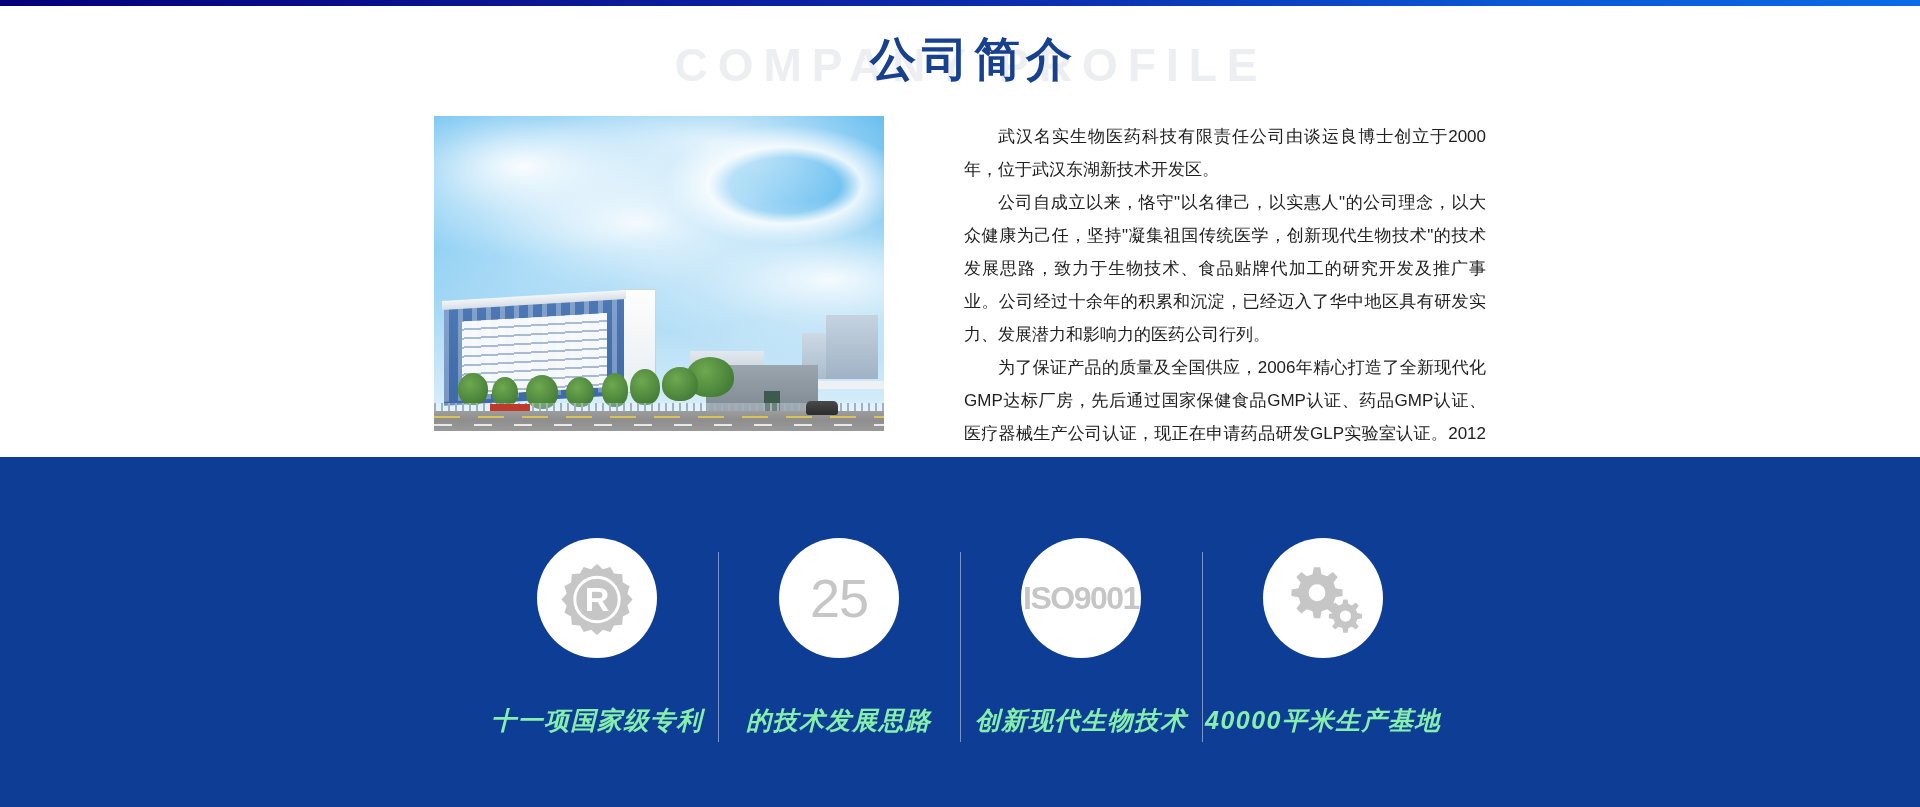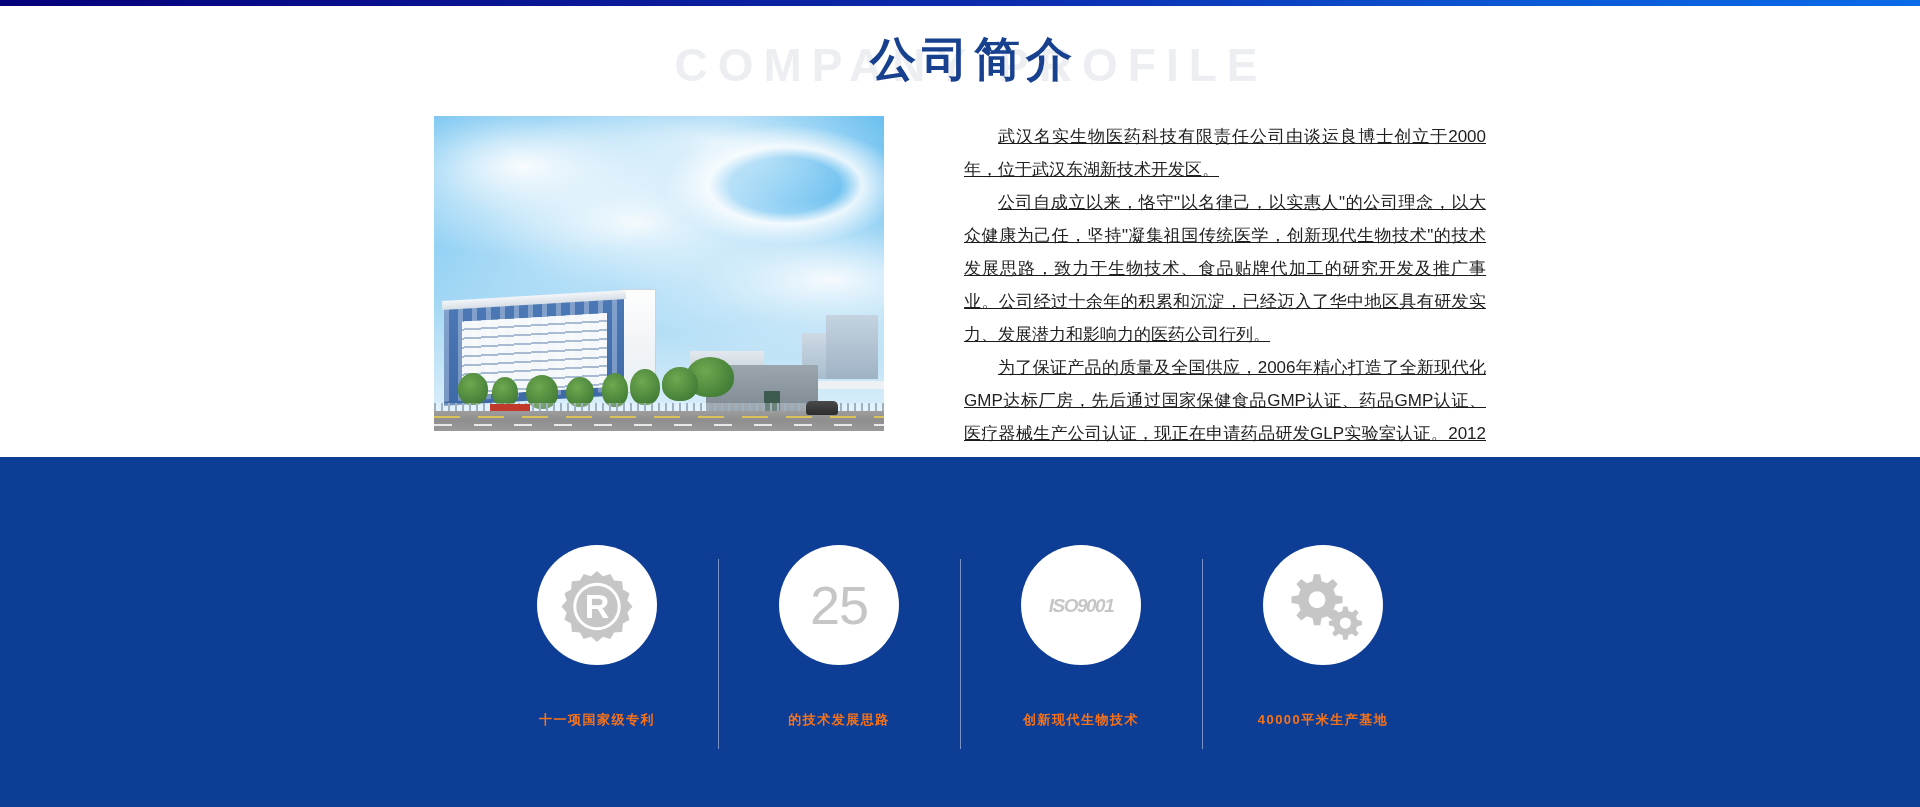--- a/index.html
+++ b/index.html
@@ -200,21 +200,20 @@
     background: linear-gradient(#4a4a4a,#2c2c2c);
   }
 
   
   .textcol {
     width: 522px;
     flex: 0 0 522px;
     margin-left: 80px;
     padding-top: 4px;
     color: #1a1a1a;
-    text-decoration: underline;
   }
   .para {
     font-size: 17px;
     line-height: 33px;
     text-indent: 2em;
     text-align: justify;
     color: #202020;
     font-family: "Liberation Sans", "DejaVu Sans", sans-serif;
   }
 
@@ -247,40 +246,40 @@
   .circle {
     width: 120px; height: 120px;
     border-radius: 50%;
     background: #ffffff;
     display: flex;
     align-items: center;
     justify-content: center;
     margin-bottom: 46px;
   }
   .stat-label {
-    font-size: 13px;
+    font-size: 25px;
     font-weight: 700;
-    color: #f97316;
+    color: #86efac;
     letter-spacing: 1.5px;
     white-space: nowrap;
+    font-style: italic;
   }
   .big-num {
     font-size: 54px;
     font-weight: 400;
     color: #c6c6c6;
     letter-spacing: -1px;
     line-height: 1;
   }
   .iso-text {
-    font-size: 19px;
+    font-size: 32px;
     font-weight: 700;
     color: #c6c6c6;
     letter-spacing: -1.5px;
     line-height: 1;
-    font-style: italic;
   }
   .svg-gray { fill: #c6c6c6; }
 </style>
 </head>
 <body>
 
 <div class="top-strip"></div>
 
 <div class="page">
 

